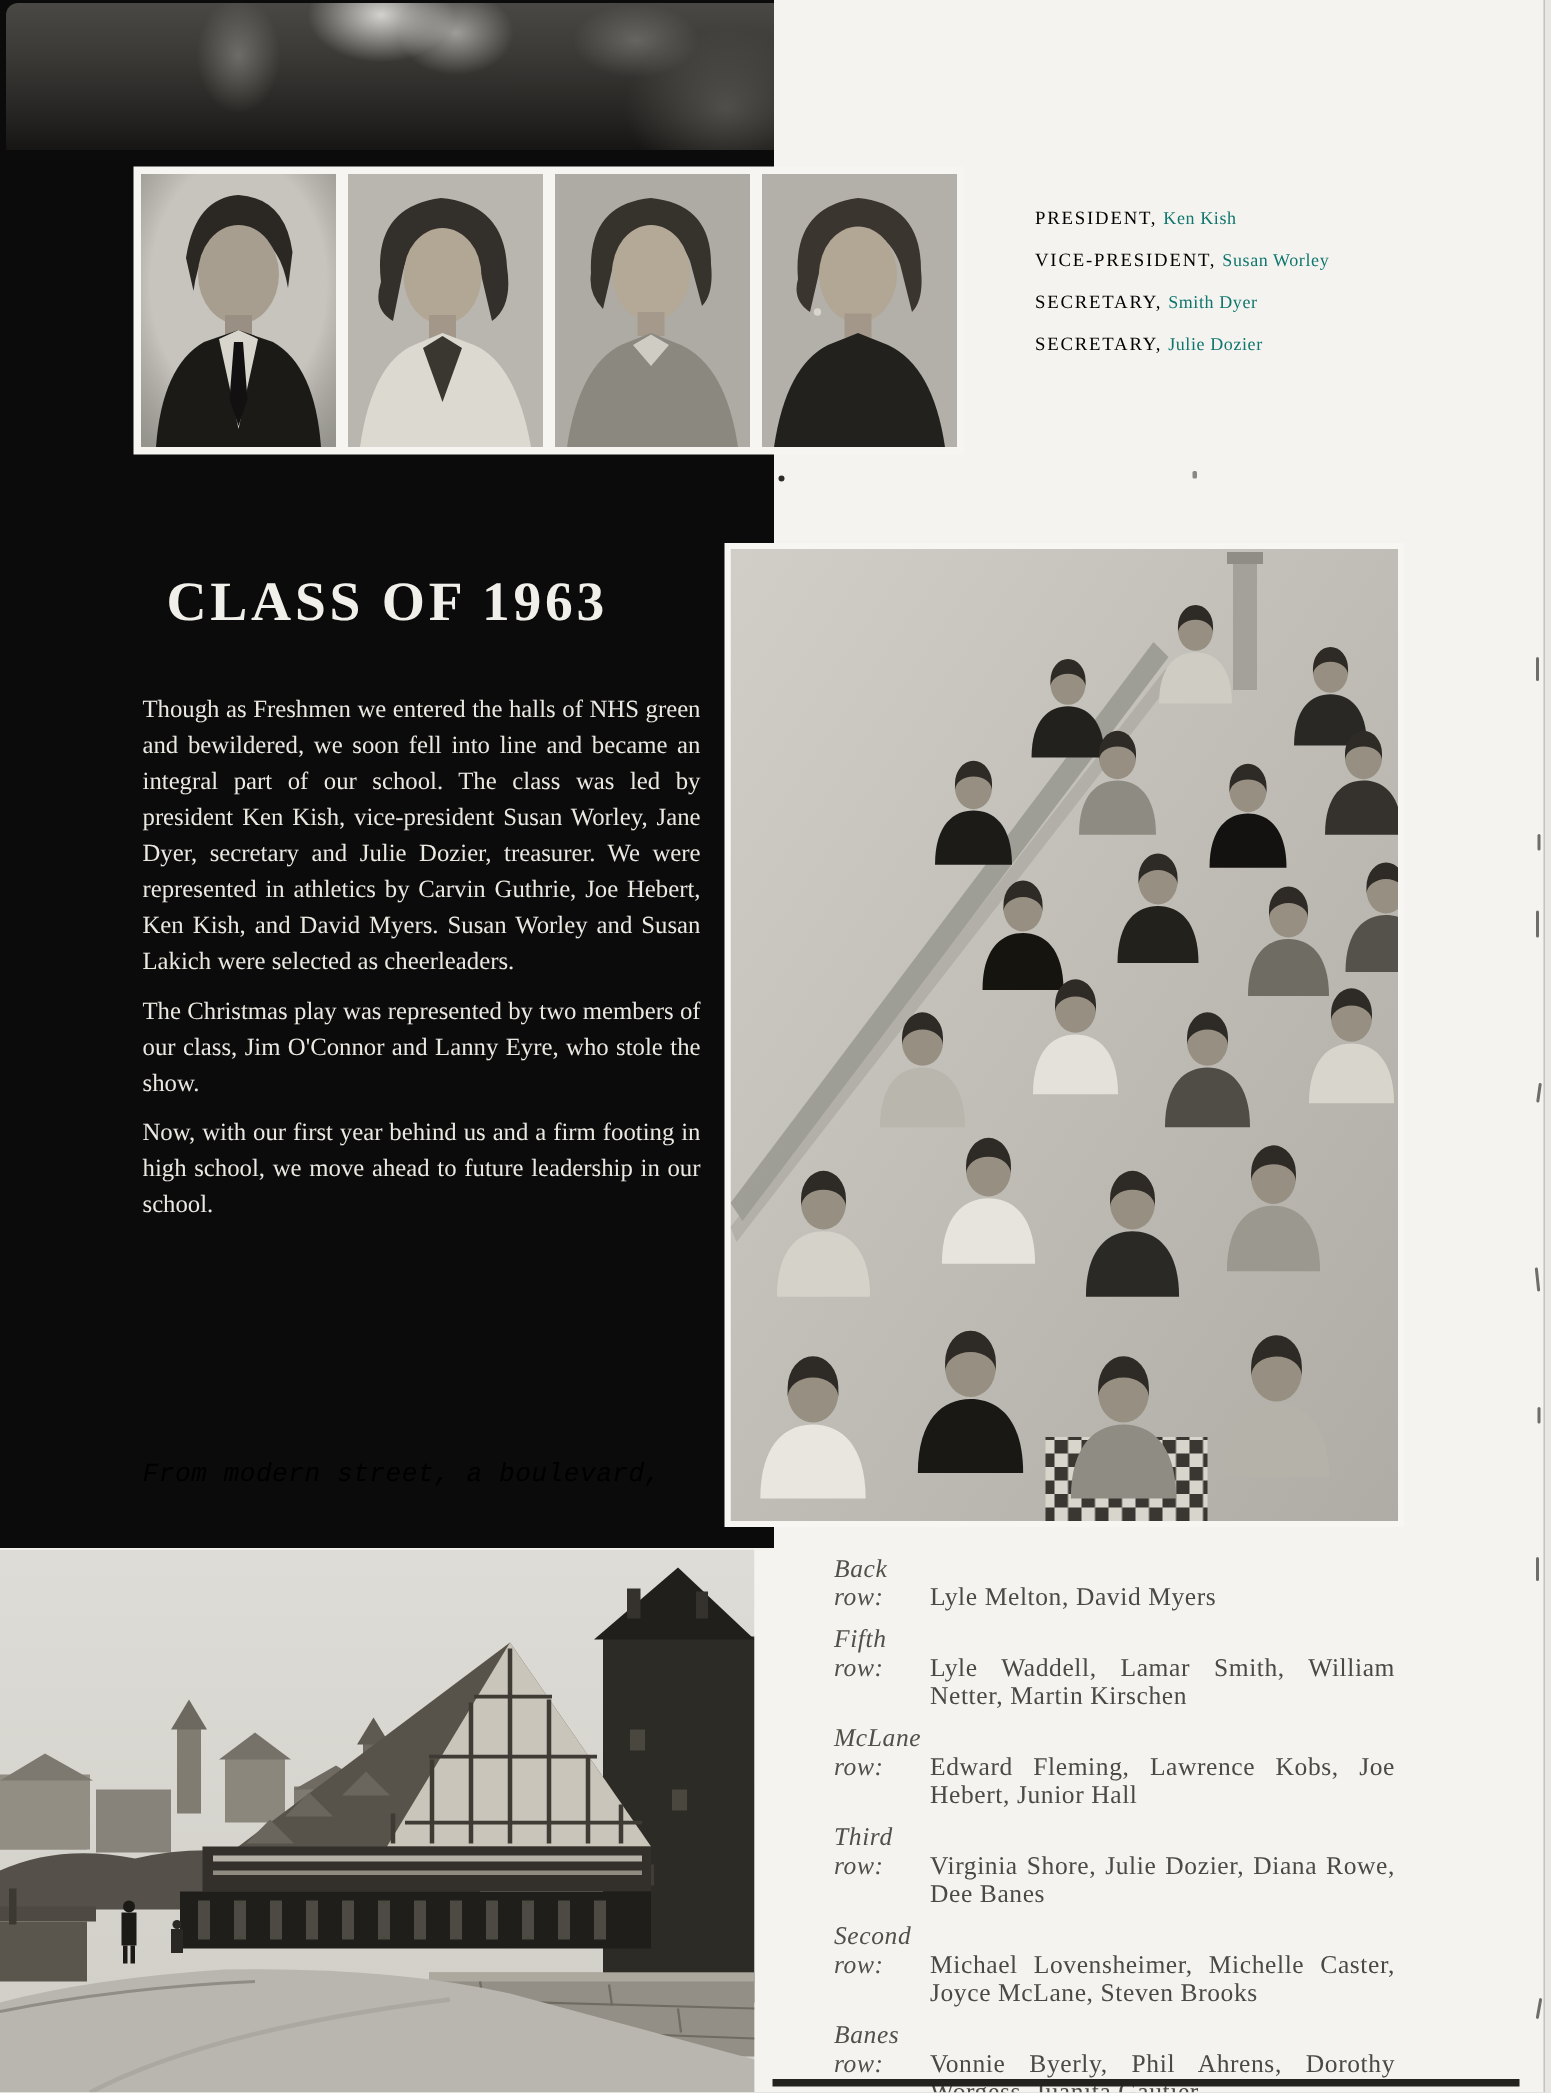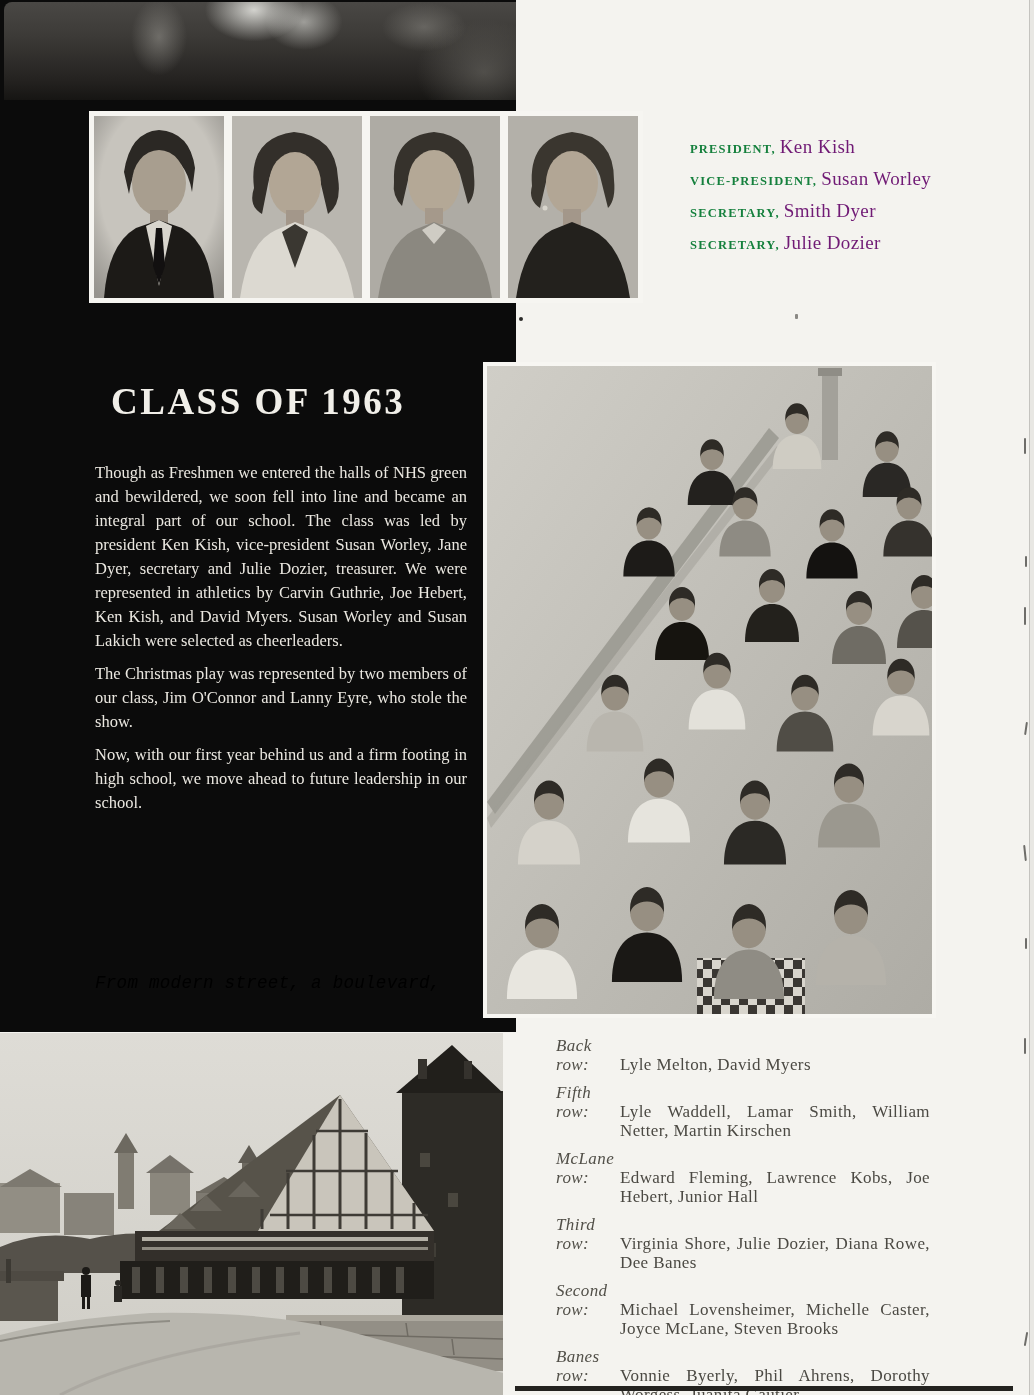--- a/index.html
+++ b/index.html
@@ -20,22 +20,22 @@
       radial-gradient(90px 70px at 480px 70px,rgba(120,118,112,.5),rgba(120,118,112,0) 75%),
       linear-gradient(180deg,#4a4845 0%,#3c3a37 35%,#242220 80%,#161513 100%);
     border-top-left-radius:8px;
   }
   
   .portrait-strip{position:absolute;left:89px;top:111px;background:#f6f5f1;padding:5px;display:flex;gap:8px;}
   .portrait{width:130px;height:182px;display:block;}
   
   .officers{position:absolute;left:690px;top:136px;}
   .officer-line{margin-bottom:10px;white-space:nowrap;}
-  .off-label{font-weight:bold;font-size:12.5px;letter-spacing:1.2px;color:#15803d;}
-  .off-name{font-size:19px;color:#701a75;letter-spacing:.4px;}
+  .off-label{font-weight:normal;font-size:12.5px;letter-spacing:1.2px;color:#000000;}
+  .off-name{font-size:12px;color:#0f766e;letter-spacing:.4px;}
   
   .article{position:absolute;left:95px;top:380px;width:372px;color:#ebe8e1;}
   .article h1{font-size:37px;font-weight:bold;letter-spacing:2.5px;margin:0 0 38px 16px;color:#f1efe9;}
   .article p{font-size:16.5px;line-height:24px;text-align:justify;margin:0 0 9px 0;}
   .poem{position:absolute;left:95px;top:971px;font-style:italic;font-size:17.5px;line-height:25px;color:#000000;letter-spacing:.3px;font-family:Liberation Mono, monospace;}
   
   .group-photo-frame{position:absolute;left:483px;top:362px;background:#f7f6f2;padding:4px;line-height:0;}
   
   .captions{position:absolute;left:556px;top:1036px;width:374px;font-size:17px;line-height:19px;color:#4b4943;letter-spacing:.4px;}
   .cap-row{padding-left:64px;text-indent:-64px;margin-bottom:9px;text-align:justify;}

